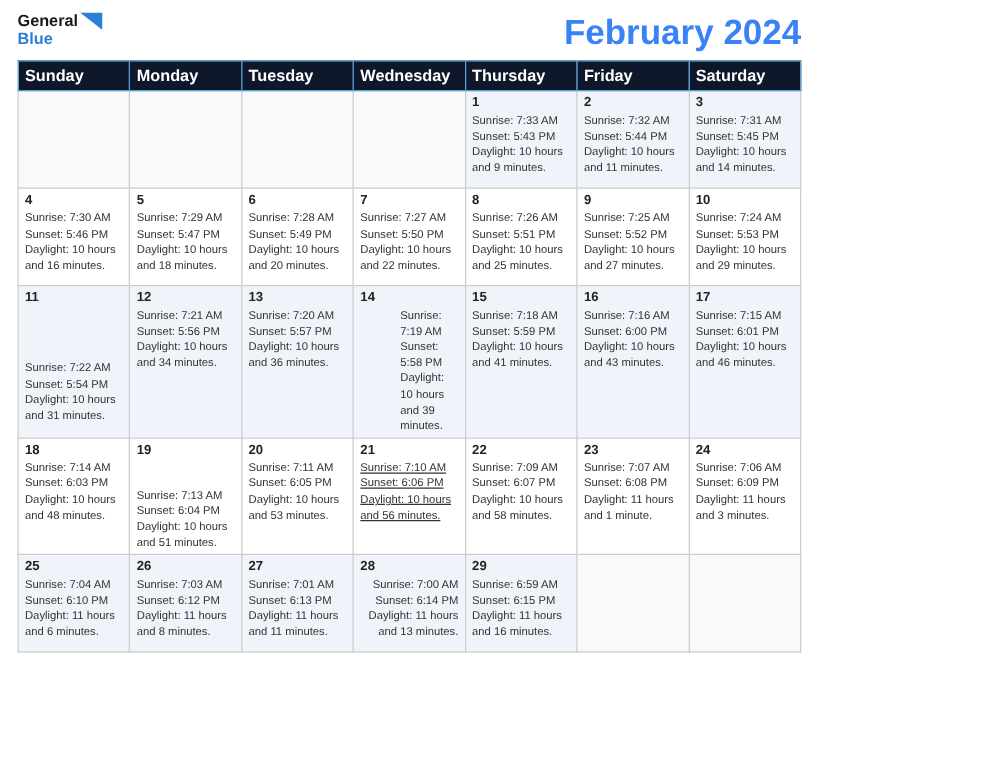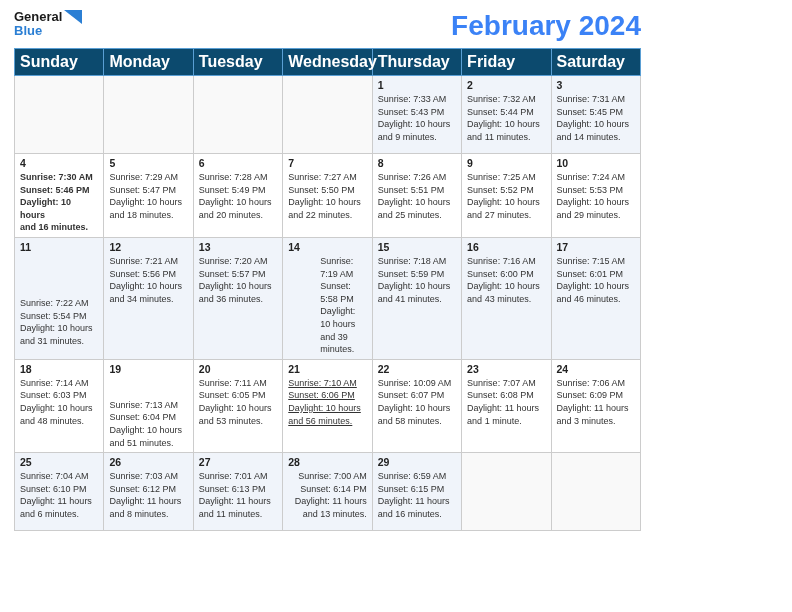--- a/index.html
+++ b/index.html
@@ -38,23 +38,23 @@
     .subtitle {
       font-size: 13px;
       color: #444;
     }
     table {
       width: 100%;
       border-collapse: collapse;
       table-layout: fixed;
     }
     thead tr th {
-      background-color: #0c4a6e;
+      background-color: #0f172a;
       color: #fff;
-      font-size: 16px;
+      font-size: 13px;
       font-weight: bold;
       padding: 4px 5px;
       text-align: left;
       border: 1px solid #5a9fd4;
     }
     tbody tr td {
       border: 1px solid #ccc;
       vertical-align: top;
       padding: 3px 5px;
       font-size: 9.5px;
@@ -139,21 +139,21 @@
             <span class="day-num">3</span>
             <div class="day-info" style="white-space: pre-line;">Sunrise: 7:31 AM
 Sunset: 5:45 PM
 Daylight: 10 hours
 and 14 minutes.</div>
           </td>
         </tr>
         <tr>
           <td>
             <span class="day-num">4</span>
-            <div class="day-info" style="white-space: pre-line; font-weight: bold;">Sunrise: 7:30 AM
+            <div class="day-info" style="white-space: pre-line;">Sunrise: 7:30 AM
 Sunset: 5:46 PM
 Daylight: 10 hours
 and 16 minutes.</div>
           </td>
           <td>
             <span class="day-num">5</span>
             <div class="day-info" style="white-space: pre-line;">Sunrise: 7:29 AM
 Sunset: 5:47 PM
 Daylight: 10 hours
 and 18 minutes.</div>
@@ -269,21 +269,21 @@
           </td>
           <td>
             <span class="day-num">21</span>
             <div class="day-info" style="white-space: pre-line; text-decoration: underline;">Sunrise: 7:10 AM
 Sunset: 6:06 PM
 Daylight: 10 hours
 and 56 minutes.</div>
           </td>
           <td>
             <span class="day-num">22</span>
-            <div class="day-info" style="white-space: pre-line;">Sunrise: 10:09 AM
+            <div class="day-info" style="white-space: pre-line;">Sunrise: 7:09 AM
 Sunset: 6:07 PM
 Daylight: 10 hours
 and 58 minutes.</div>
           </td>
           <td>
             <span class="day-num">23</span>
             <div class="day-info" style="white-space: pre-line;">Sunrise: 7:07 AM
 Sunset: 6:08 PM
 Daylight: 11 hours
 and 1 minute.</div>

